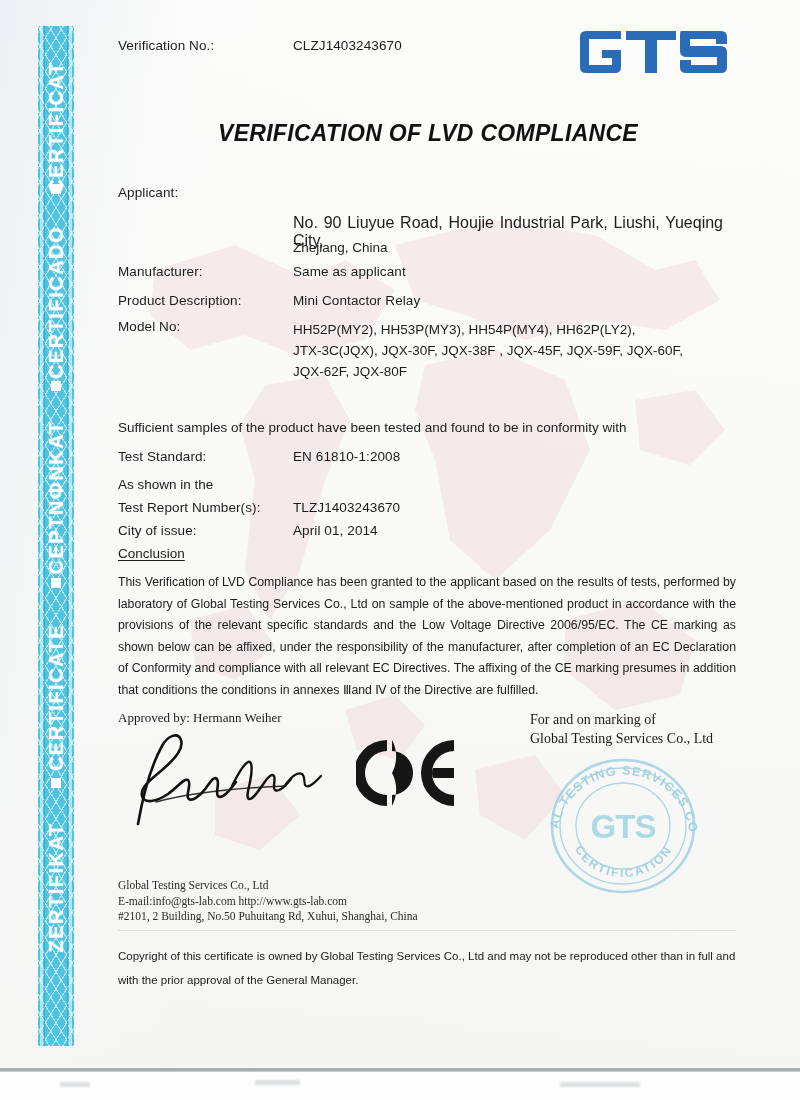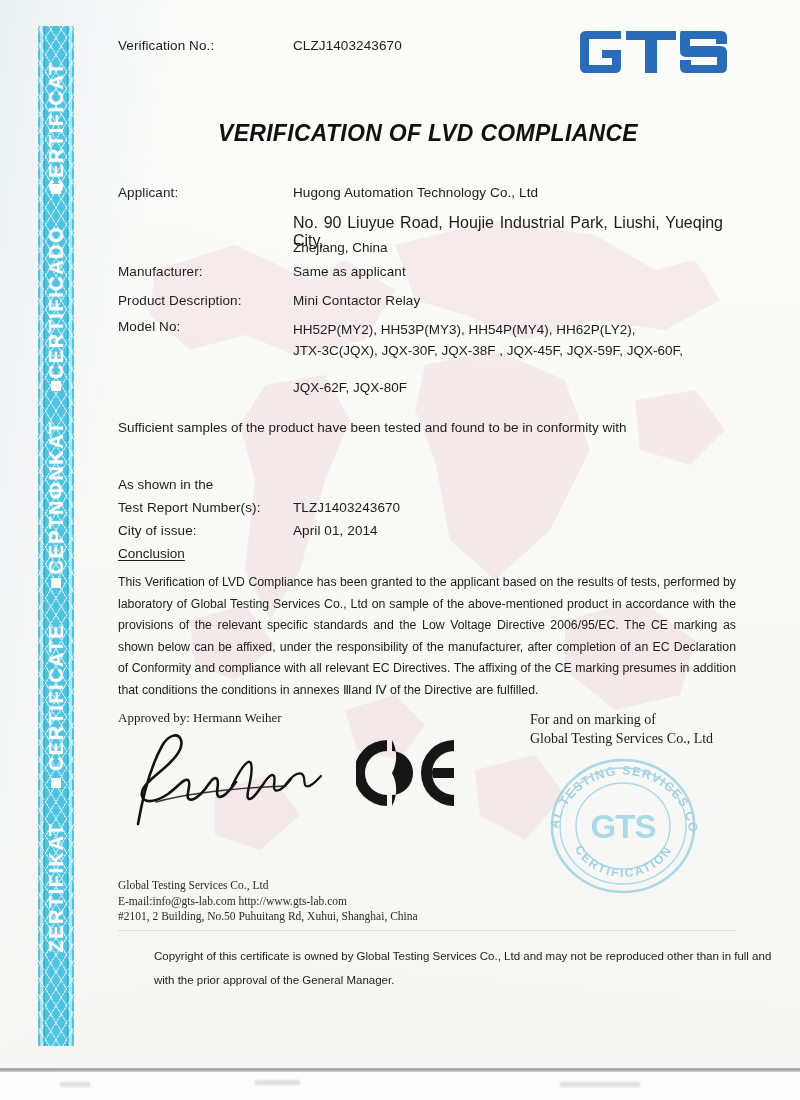--- a/index.html
+++ b/index.html
@@ -167,21 +167,21 @@
   .models {
     width: 435px;
     font-size: 13.5px;
     color: #1c1c1c;
     line-height: 21px;
   }
   .models .mrow {
     display: flex;
     justify-content: space-between;
   }
-  .models .mrow.last { justify-content: flex-start; margin-top: 16px; }
+  .models .mrow.last { justify-content: flex-start; }
 
   .stmt {
     position: absolute;
     left: 0;
     font-size: 13.5px;
     color: #1c1c1c;
   }
 
   .underline-txt {
     text-decoration: underline;
@@ -242,21 +242,20 @@
     color: #2a2a2a;
   }
 
   .copyright {
     position: absolute;
     left: 0; top: 944px;
     width: 618px;
     font-size: 11.5px;
     line-height: 24px;
     color: #1c1c1c;
-    margin-left: 36px;
   }
 
   .hr-faint {
     position: absolute;
     left: 0; top: 930px;
     width: 618px; height: 1px;
     background: rgba(120,125,128,0.18);
   }
 </style>
 </head>
@@ -311,21 +310,20 @@
         <path d="M43 3 H8 Q2 3 2 9 V39 Q2 45 8 45 H37 Q43 45 43 39 V22 H24 V30 H34 V37 H11 V11 H43 Z"></path>
         <path d="M48 3 H98 V12 H79 V45 H67 V12 H48 Z"></path>
         <path d="M103 3 H143 Q149 3 149 9 V16 H138 V11 H112 V18 H142 Q149 18 149 24 V39 Q149 45 143 45 H108 Q102 45 102 39 V32 H113 V37 H139 V29 H109 Q102 29 102 23 V9 Q102 3 103 3 Z"></path>
       </g>
     </svg>
 
     <div class="title">VERIFICATION OF LVD COMPLIANCE</div>
 
     <div class="row" style="top:185px;">
       <div class="lbl">Applicant:</div>
-      <div class="val">Hugong Automation Technology Co., Ltd</div>
     </div>
 
     <div class="row" style="top:214px;">
       <div class="lbl"></div>
       <div class="addr-line">No. 90 Liuyue Road, Houjie Industrial Park, Liushi, Yueqing City,</div>
     </div>
     <div class="row" style="top:240px;">
       <div class="lbl"></div>
       <div class="addr-line2">Zhejiang, China</div>
     </div>
@@ -344,20 +342,24 @@
       <div class="lbl">Model No:</div>
       <div class="models">
         <div class="mrow">HH52P(MY2),   HH53P(MY3),   HH54P(MY4),   HH62P(LY2),</div>
         <div class="mrow">JTX-3C(JQX), JQX-30F, JQX-38F , JQX-45F, JQX-59F, JQX-60F,</div>
         <div class="mrow last">JQX-62F, JQX-80F</div>
       </div>
     </div>
 
     <div class="stmt" style="top:420px;">Sufficient samples of the product have been tested and found to be in conformity with</div>
 
+    <div class="row" style="top:449px;">
+      <div class="lbl">Test Standard:</div>
+      <div class="val">EN 61810-1:2008</div>
+    </div>
 
     <div class="stmt" style="top:477px;">As shown in the</div>
 
     <div class="row" style="top:500px;">
       <div class="lbl">Test Report Number(s):</div>
       <div class="val">TLZJ1403243670</div>
     </div>
 
     <div class="row" style="top:523px;">
       <div class="lbl">City of issue:</div>

